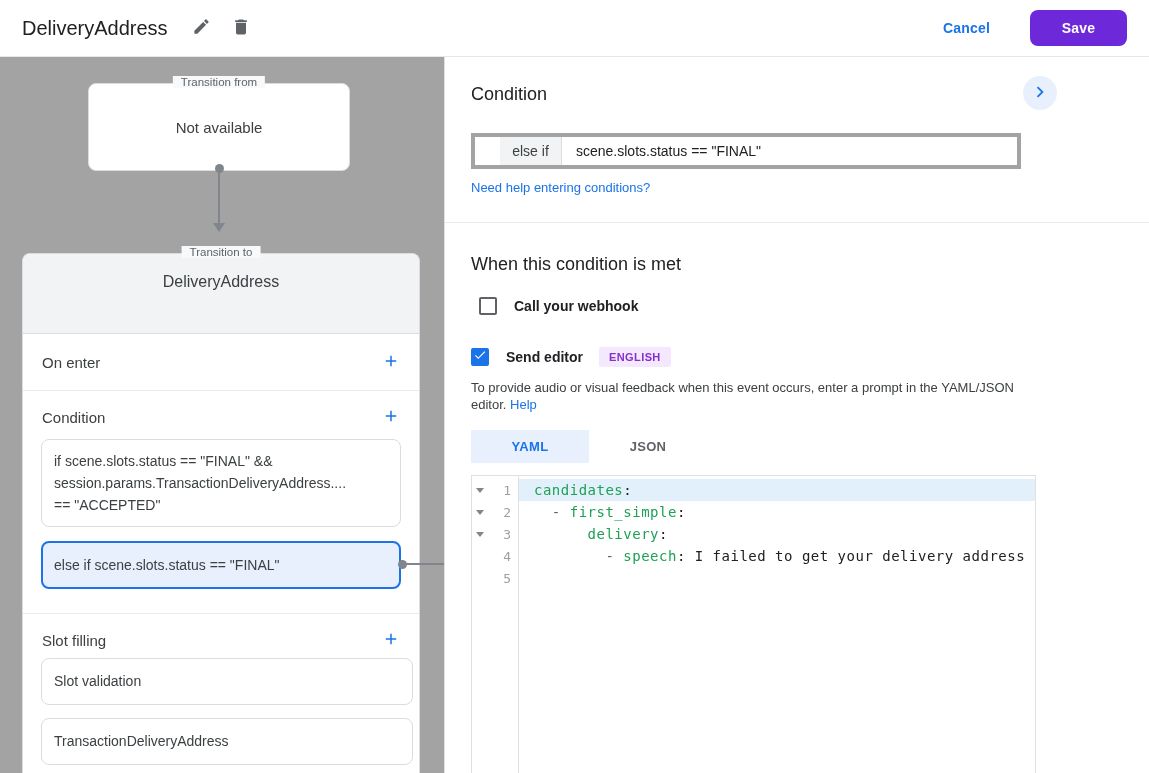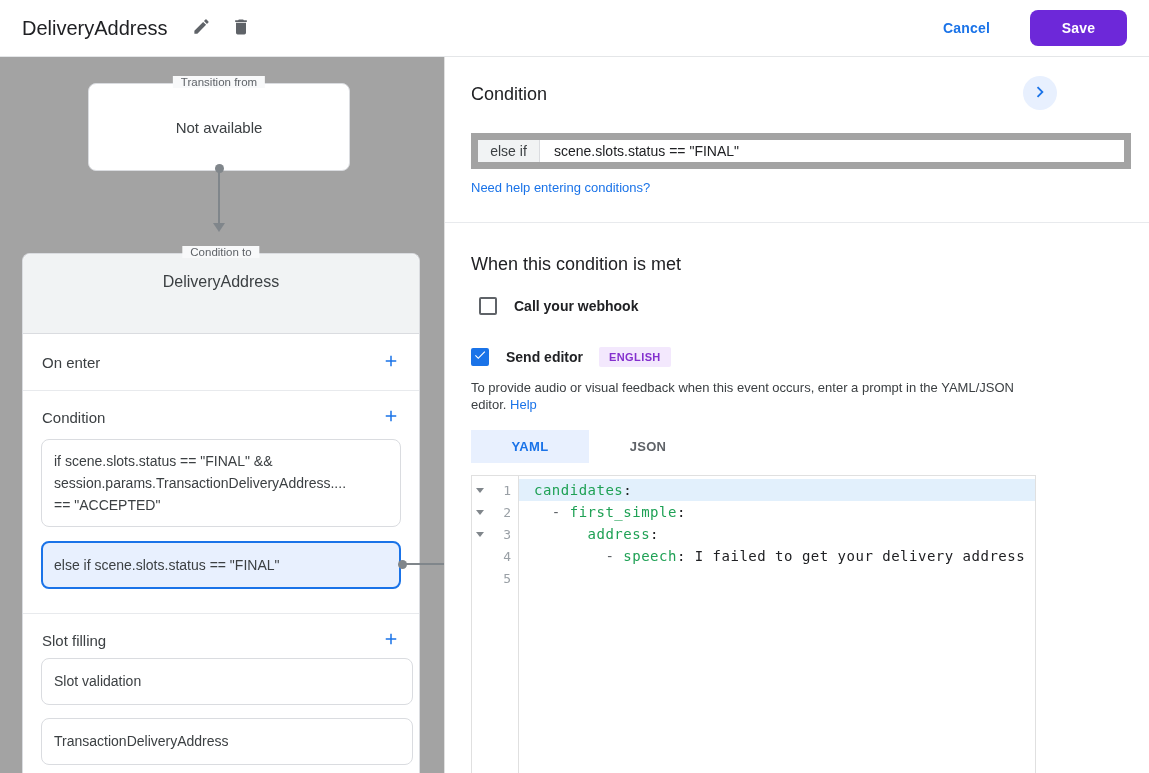--- a/index.html
+++ b/index.html
@@ -71,22 +71,22 @@
   .target-box { position:absolute; left:473px; top:484px; width:110px; height:47px;
     background:#fff; border:1px solid #dadce0; border-radius:8px; }
 
   
   .panel-heading { position:absolute; left:26px; top:27px; font-size:18px; color:#202124; }
   .collapse-btn { position:absolute; left:578px; top:19px; width:34px; height:34px;
     border-radius:50%; background:#e8f0fe; border:none; cursor:pointer;
     display:flex; align-items:center; justify-content:center; }
   .collapse-btn svg { fill:#1a73e8; }
 
-  .cond-row { position:absolute; left:26px; top:76px; width:660px; height:36px;
-    display:flex; border:7px solid #a3a3a3; background:#fff; }
+  .cond-row { position:absolute; left:26px; top:76px; width:550px; height:36px;
+    display:flex; border:4px solid #a3a3a3; background:#fff;padding-left:25px; }
   .cond-row-label { width:62px; background:#f1f3f4; border-right:1px solid #dadce0;
     display:flex; align-items:center; justify-content:center; font-size:14px; color:#3c4043; }
   .cond-row-input { flex:1; border:none; outline:none; padding:0 14px; font-size:14px;
     color:#202124; font-family:inherit; background:#fff; }
 
   .help-link { position:absolute; left:26px; top:123px; font-size:13px; color:#1a73e8;
     text-decoration:none; }
   .panel-divider { position:absolute; left:0; top:165px; width:100%; height:1px;
     background:#e8eaed; }
   .met-heading { position:absolute; left:26px; top:197px; font-size:18px; color:#202124; }
@@ -159,21 +159,21 @@
     <div class="tf-box">
       <div class="legend">Transition from</div>
       <div class="tf-content">Not available</div>
     </div>
 
     <div class="dot" style="left:215px; top:107px;"></div>
     <div class="vline" style="left:218px; top:112px; height:54px;"></div>
     <div class="arrow-down" style="left:213px; top:166px;"></div>
 
     <div class="tt-card">
-      <div class="legend">Condition to</div>
+      <div class="legend">Transition to</div>
       <div class="tt-header">
         <div class="tt-title">DeliveryAddress</div>
       </div>
 
       <div class="row-onenter">
         <span class="section-label">On enter</span>
         <button class="plus-btn">
           <span>
             <svg width="18" height="18" viewBox="0 0 24 24">
                 <path d="M19 13h-6v6h-2v-6H5v-2h6V5h2v6h6v2z"></path>
@@ -296,19 +296,19 @@
             <span class="lnum">4</span>
           </div>
           <div class="gutter-row">
             <span class="fold"></span>
             <span class="lnum">5</span>
           </div>
         </div>
       <div class="code" id="editor-code">
           <div class="code-row hl"><span class="tok-key">candidates</span><span class="tok-plain">:</span></div>
           <div class="code-row"><span class="tok-plain">  </span><span class="tok-dash">- </span><span class="tok-key">first_simple</span><span class="tok-plain">:</span></div>
-          <div class="code-row"><span class="tok-plain">      </span><span class="tok-key">address</span><span class="tok-plain">:</span></div>
+          <div class="code-row"><span class="tok-plain">      </span><span class="tok-key">delivery</span><span class="tok-plain">:</span></div>
           <div class="code-row"><span class="tok-plain">        </span><span class="tok-dash">- </span><span class="tok-key">speech</span><span class="tok-plain">:</span><span class="tok-plain"> I failed to get your delivery address</span></div>
           <div class="code-row"></div>
         </div>
     </div>
   </div>
 </div>
 
 </body></html>

